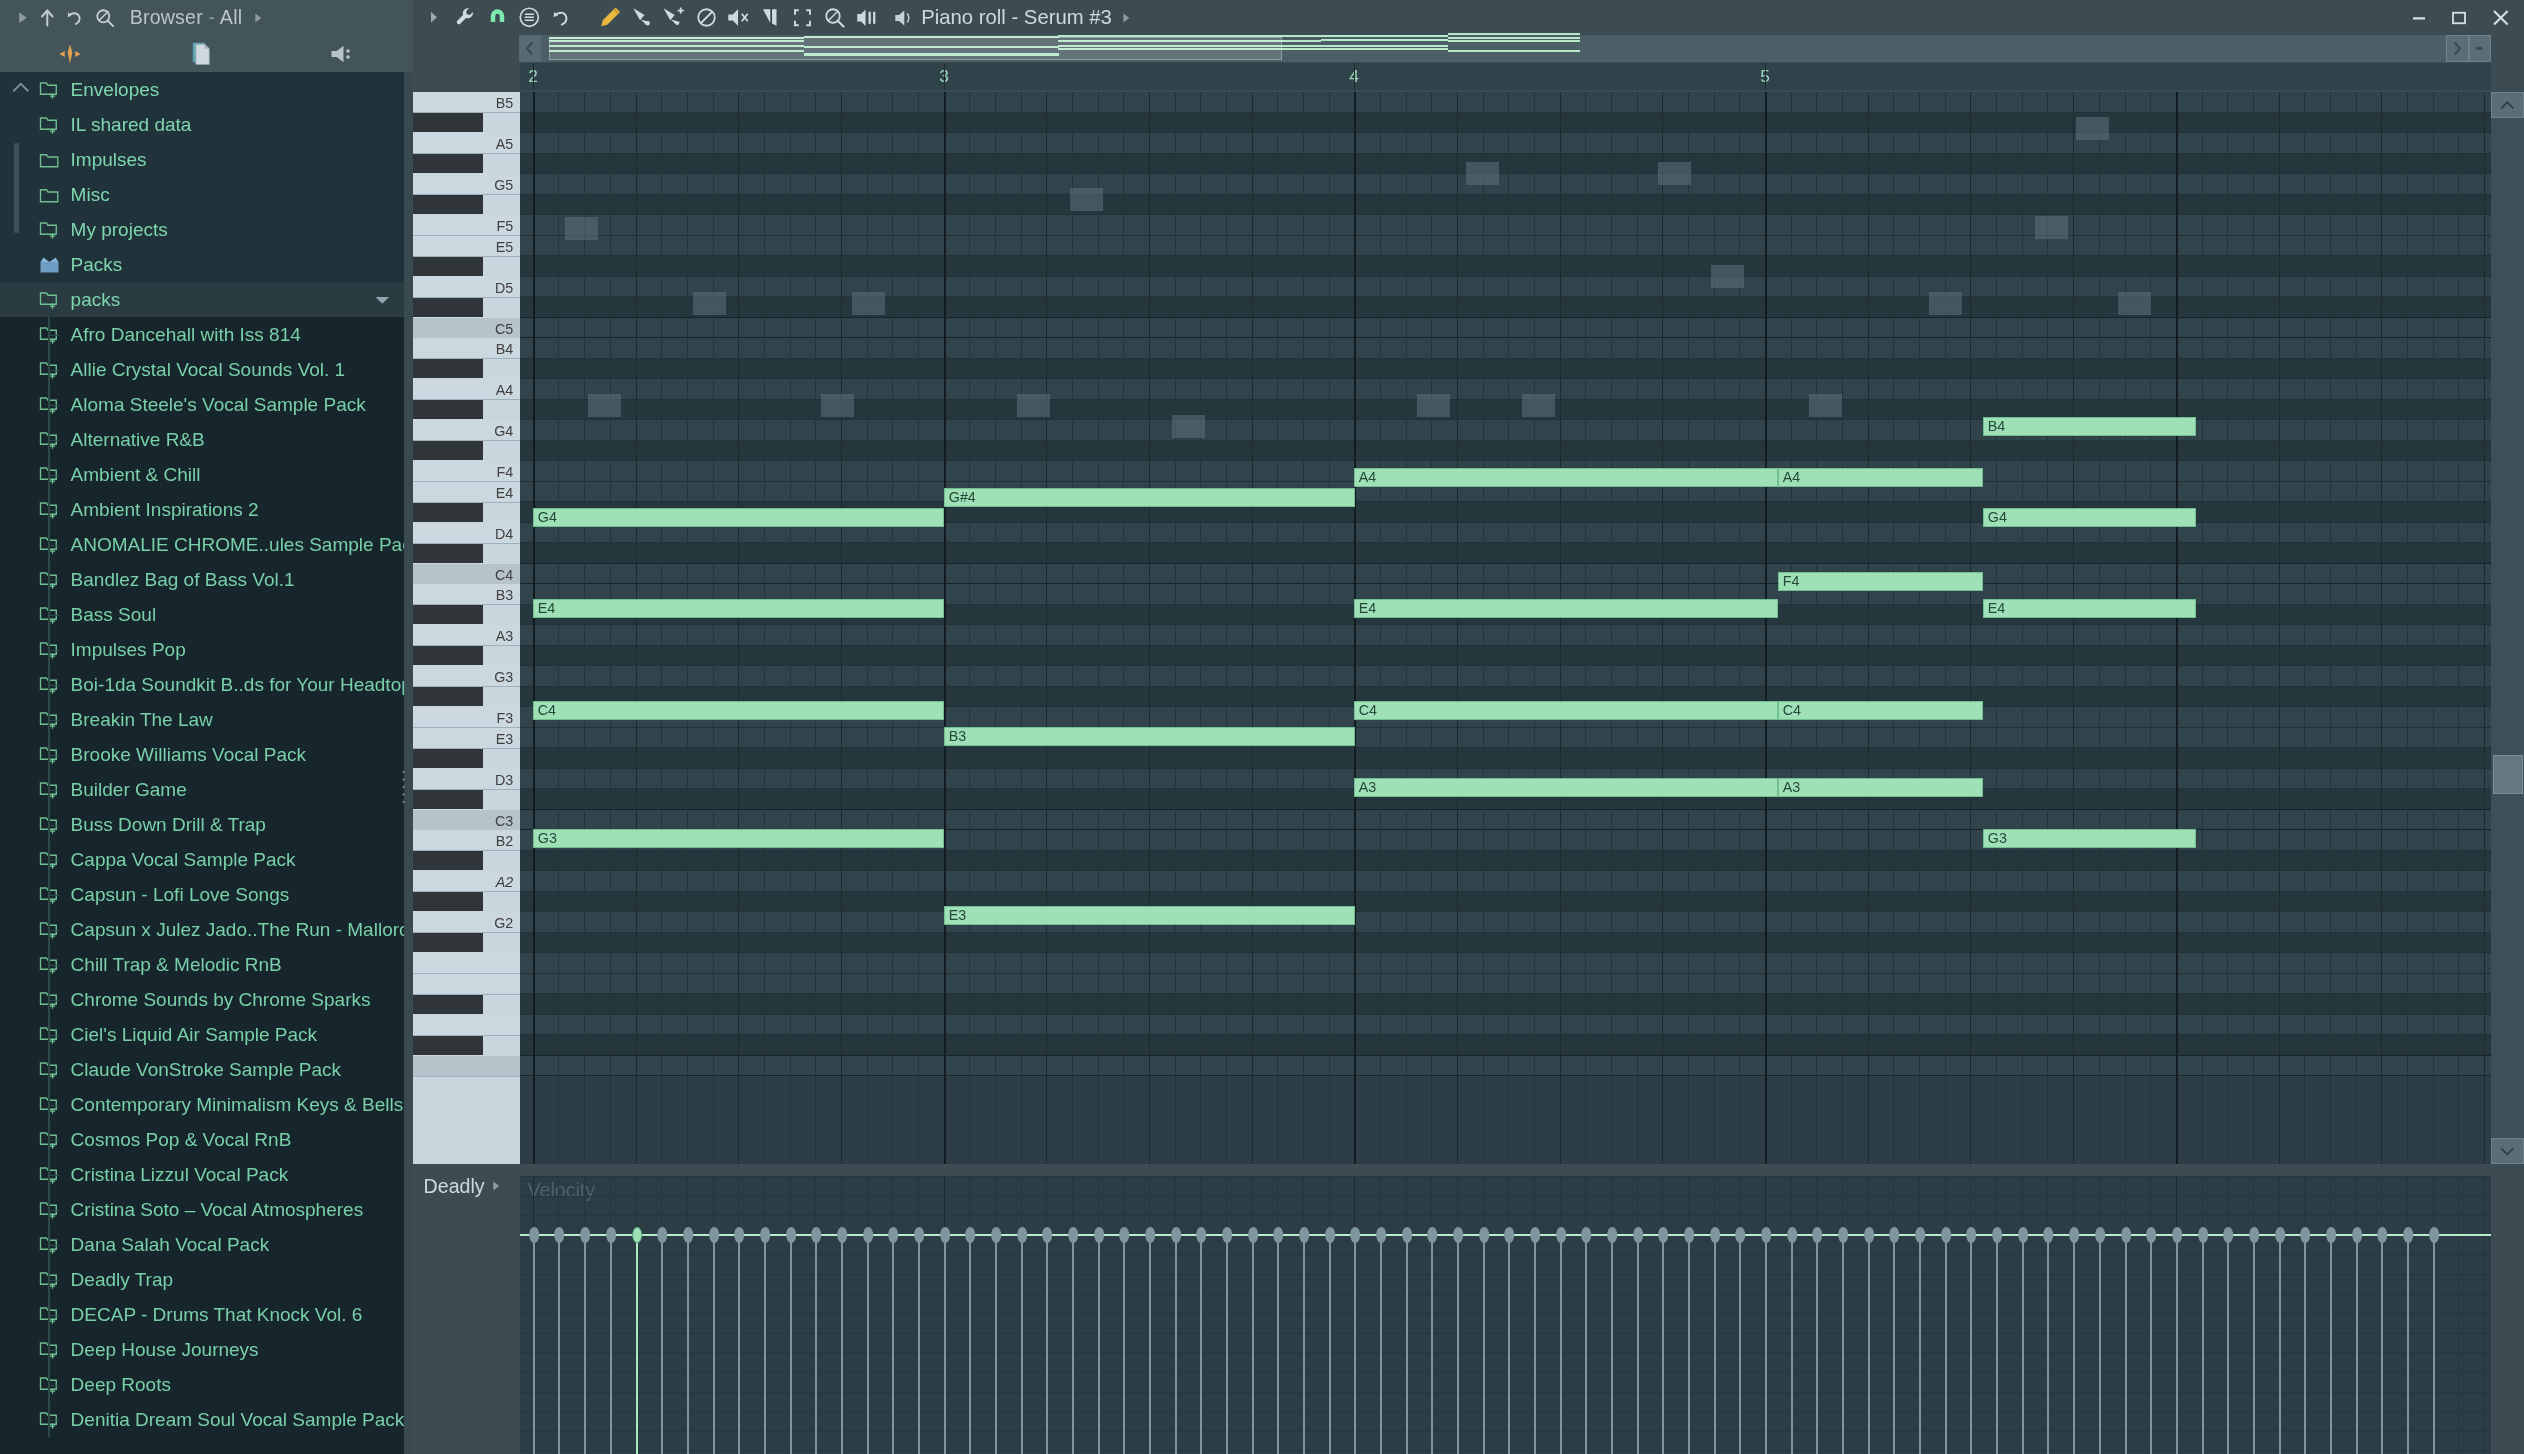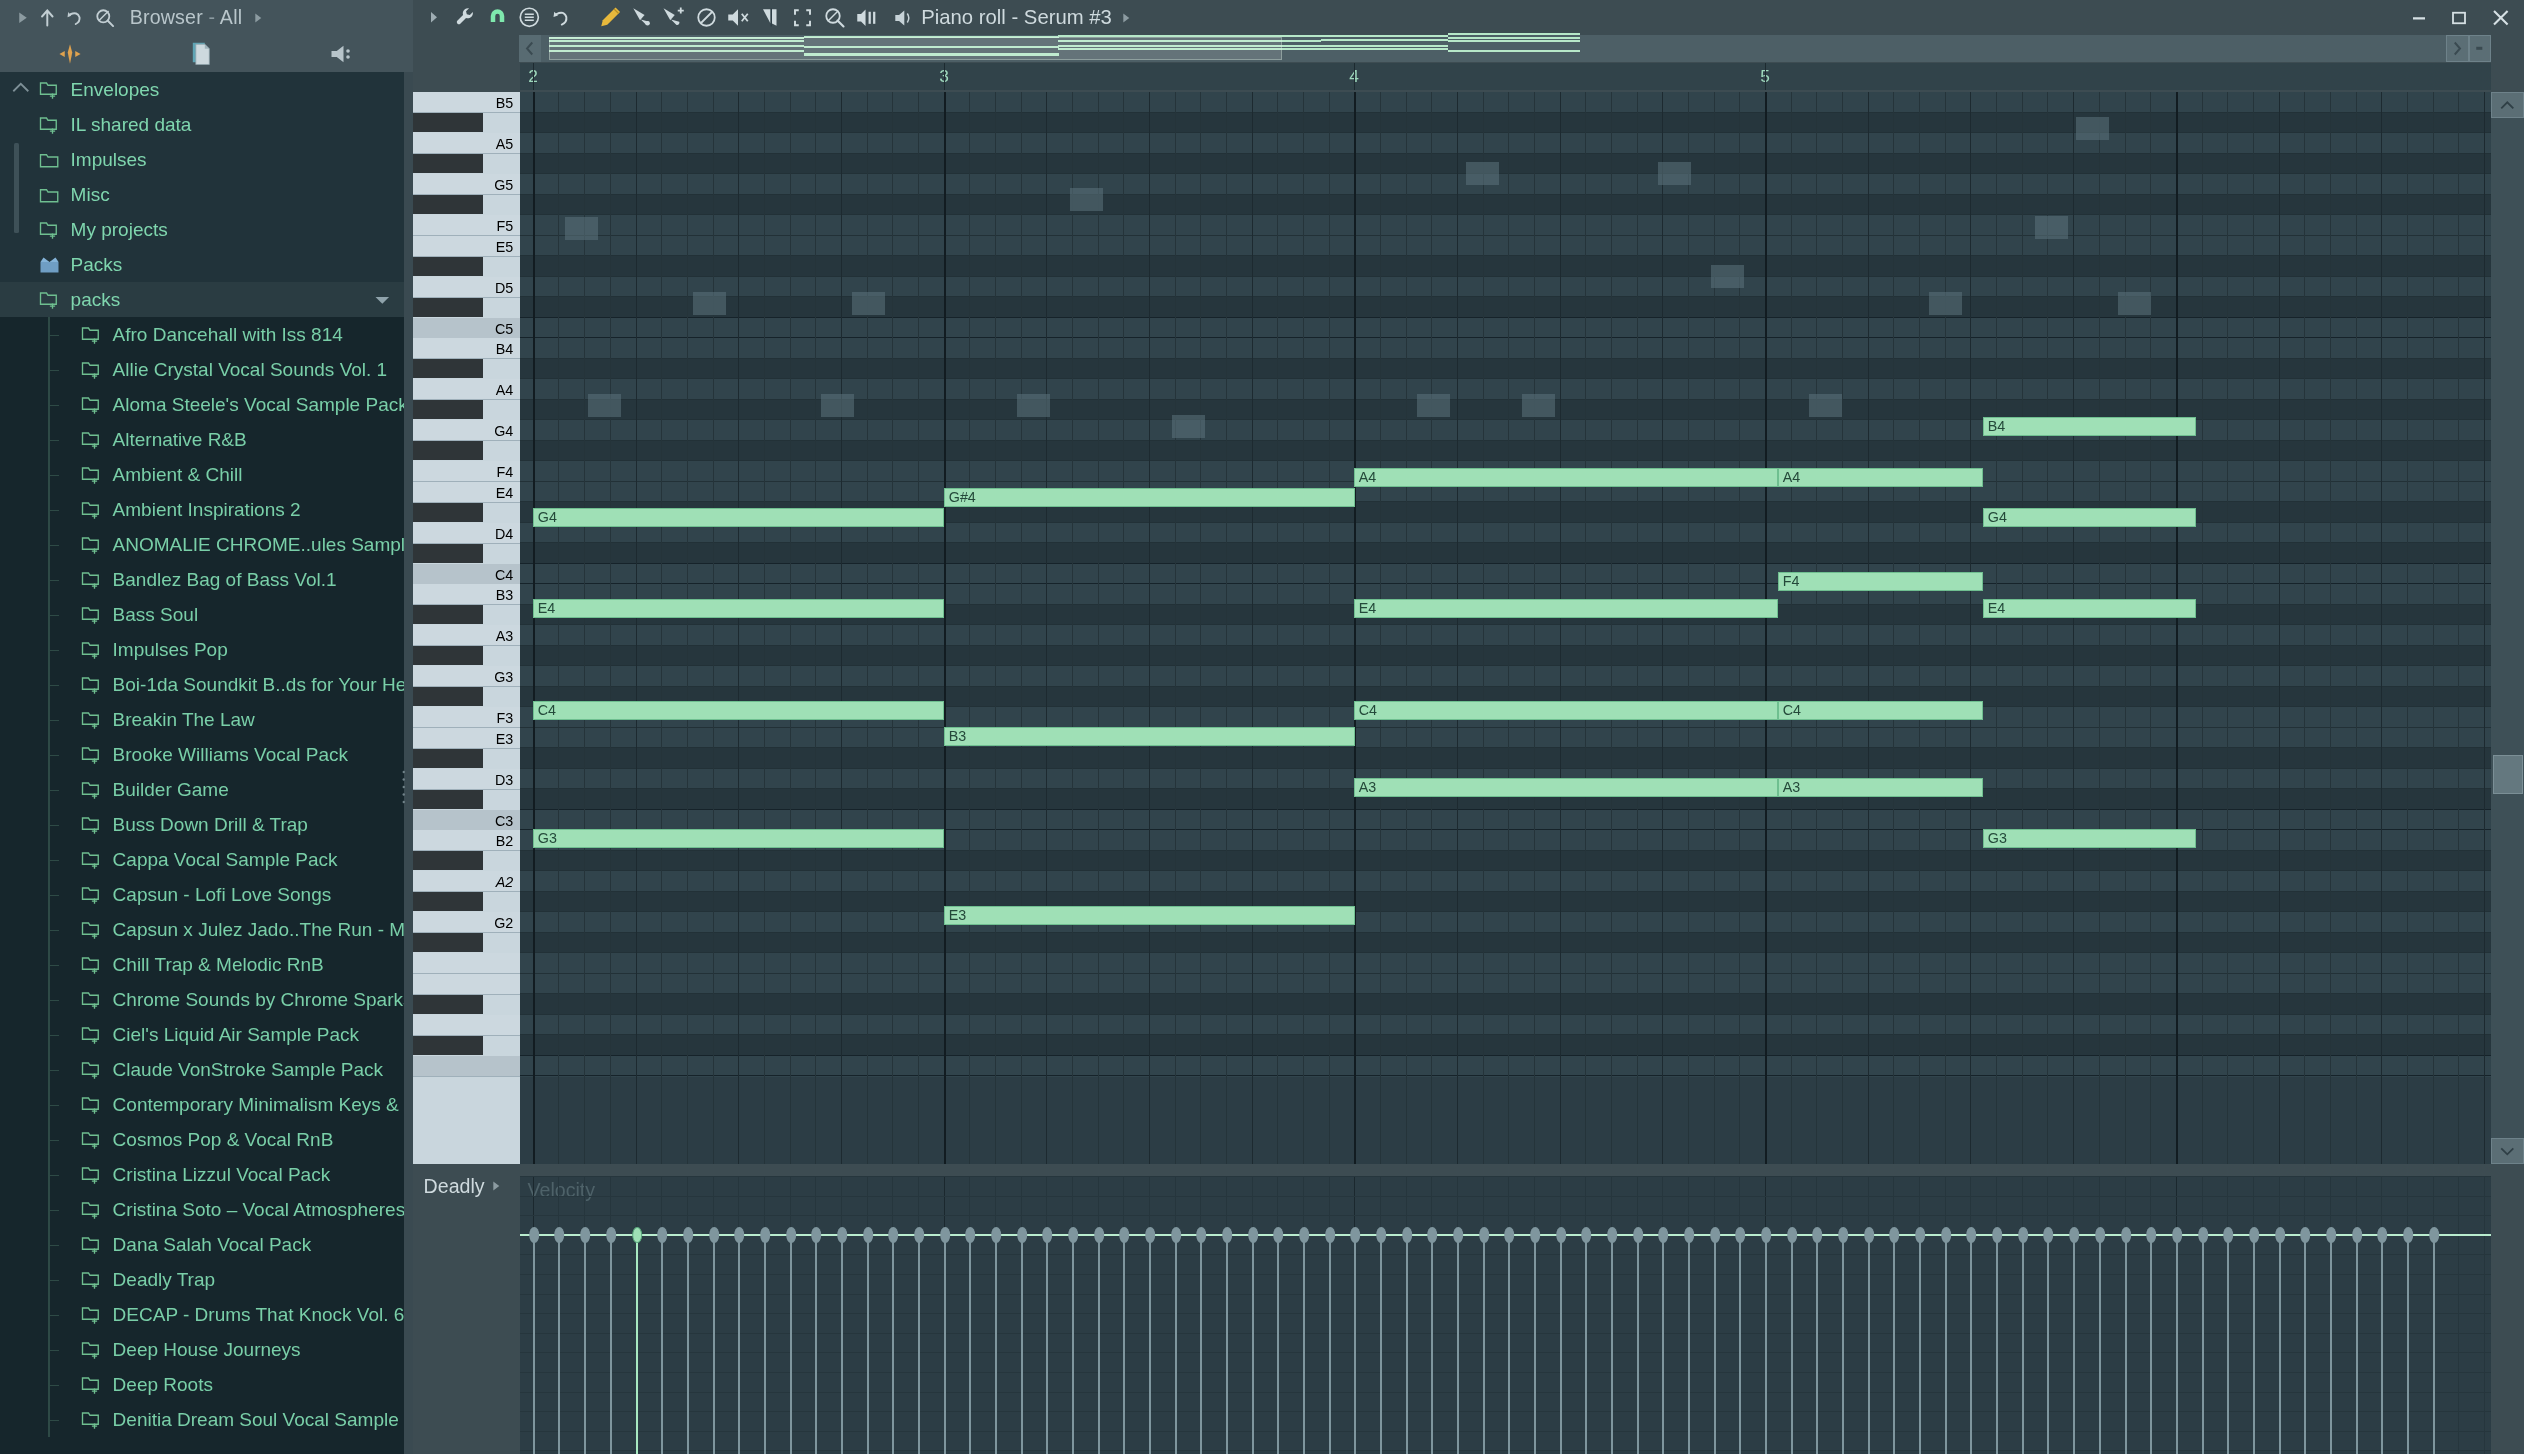--- a/index.html
+++ b/index.html
@@ -26,21 +26,21 @@
   }
   #browser-toolbar .tb { position:absolute; top:50%; transform:translateY(-50%); }
   #browser-list {
     position:absolute; top:72px; left:0; right:0; bottom:0;
     background:#16262c; overflow:hidden;
   }
   .b-item {
     height:35px; display:flex; align-items:center; padding-left:39px;
     font-size:19px; color:#7fd6ae; white-space:nowrap; position:relative;
   }
-  .b-item.child { padding-left:81px; color:#79cfa8; }
+  .b-item.child { padding-left:39px; color:#79cfa8; }
   .b-item.child::before {
     content:""; position:absolute; left:48px; top:50%; width:10.6px;
     height:1.5px; background:#2e4a46;
   }
   .b-item.child::after {
     content:""; position:absolute; left:48px; top:0; bottom:0; width:1.5px;
     background:#2e4a46;
   }
   .b-item .lbl { margin-left:10.6px; }
   .b-item.sel { background:#2a3c42; }
@@ -99,21 +99,21 @@
     position:absolute; left:0; top:92px; width:107px; bottom:290px;
     background:#c9d6dd; overflow:hidden;
   }
   .wkey {
     position:absolute; left:0; width:107px; background:#ccd8df;
     border-bottom:0.8px solid #9fb0ba;
   }
   .wkey.c { background:#b6c3cb; }
   .bkey { position:absolute; left:0; width:70px; background:#2f3538; }
   .klabel {
-    position:absolute; right:6.8px; font-size:14.3px; color:#000000;
+    position:absolute; right:6.8px; font-size:14.3px; color:#404040;
     font-family:"Liberation Sans",sans-serif;
   }
 
   
   #grid {
     position:absolute; left:107px; right:33px; top:92px; bottom:290px;
     background:#2c3d45; overflow:hidden;
   }
   .rowband { position:absolute; left:0; right:0; }
   .rowband.b { background:#26363d; }

